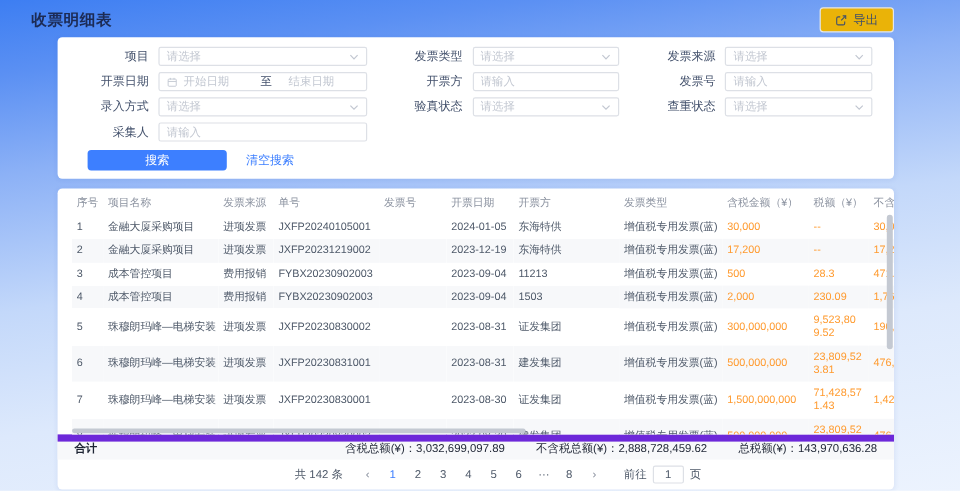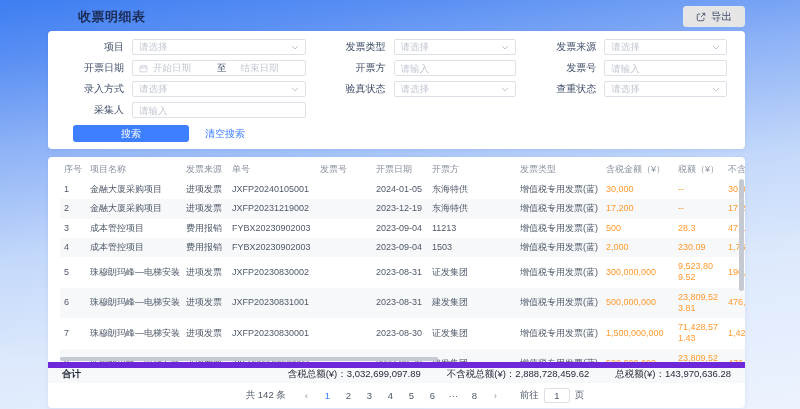--- a/index.html
+++ b/index.html
@@ -3,23 +3,23 @@
 <meta charset="utf-8">
 <style>
   * { margin:0; padding:0; box-sizing:border-box; }
   html,body { width:800px; height:409px; overflow:hidden; }
   body {
     font-family:"Liberation Sans","DejaVu Sans",sans-serif;
     background:linear-gradient(172deg,#3d7ef2 0%,#5b90f3 12%,#8cb1f6 28%,#c3d8fa 50%,#dde9fc 70%,#ecf3fe 100%);
     color:#4e5969;
   }
   
-  .topbar { height:31px; display:flex; align-items:center; justify-content:space-between; padding:2px 55px 0 78px; }
+  .topbar { height:31px; display:flex; align-items:center; justify-content:space-between; padding:2px 55px 0 26px; }
   .page-title { font-size:13px; font-weight:bold; color:#1c2b55; letter-spacing:.5px; }
-  .export-btn { display:flex; align-items:center; gap:5px; background:#e5e5e5; border:1px solid #e3e6eb; border-radius:3px;
+  .export-btn { display:flex; align-items:center; gap:5px; background:#eab308; border:1px solid #e3e6eb; border-radius:3px;
     height:21px; padding:0 12px; font-size:10.5px; color:#42506b; cursor:pointer; }
   
   .card { background:#fff; border-radius:4px; margin:0 55px 0 48px; box-shadow:0 1px 4px rgba(25,70,160,.08); }
   .filter-card { padding:8px 18px 7px; margin-bottom:8px; }
   .filter-grid { display:grid; grid-template-columns:1fr 1fr 1fr; column-gap:22px; row-gap:5px; }
   .field { display:flex; align-items:center; height:16px; }
   .flabel { width:58px; text-align:right; margin-right:8px; font-size:10px; color:#42506b; white-space:nowrap; flex:none; }
   .control { flex:1; height:16px; border:1px solid #dde0e6; border-radius:2px; background:#fff;
     display:flex; align-items:center; padding:0 6px; font-size:9.5px; }
   .control input { border:none; outline:none; width:100%; font-size:9.5px; color:#4e5969; font-family:inherit; background:transparent; }

